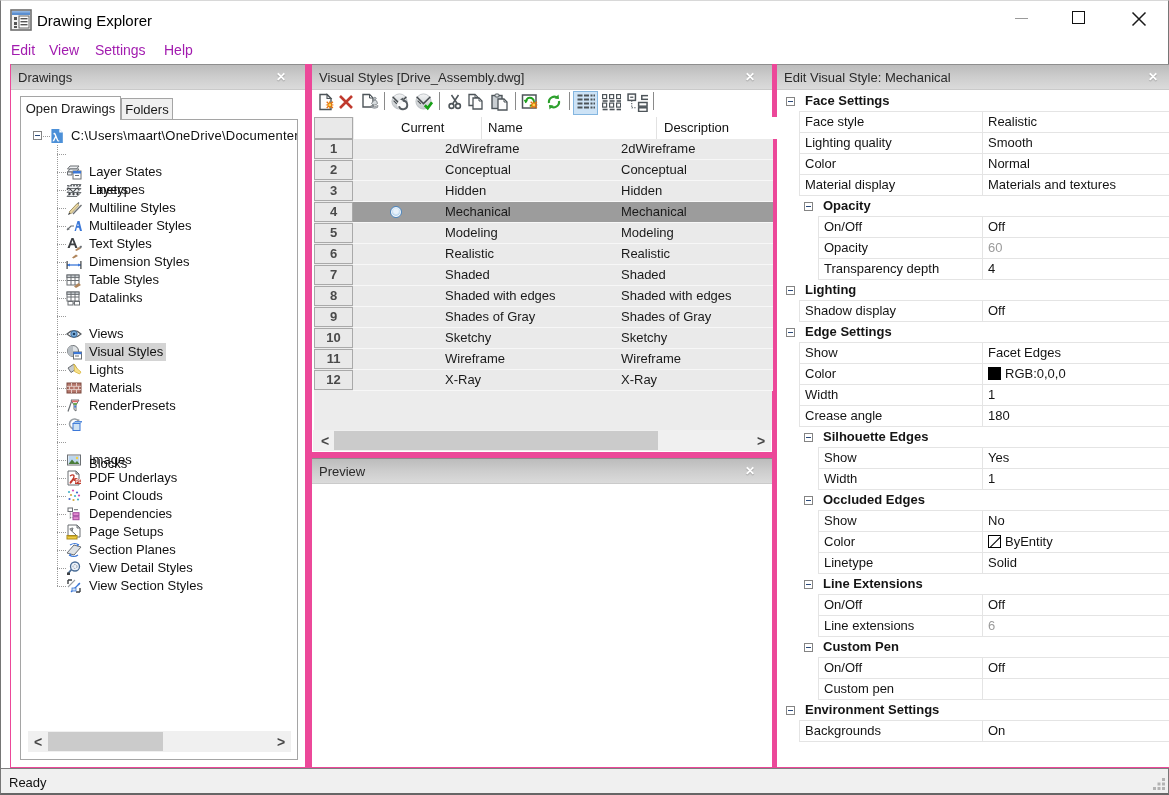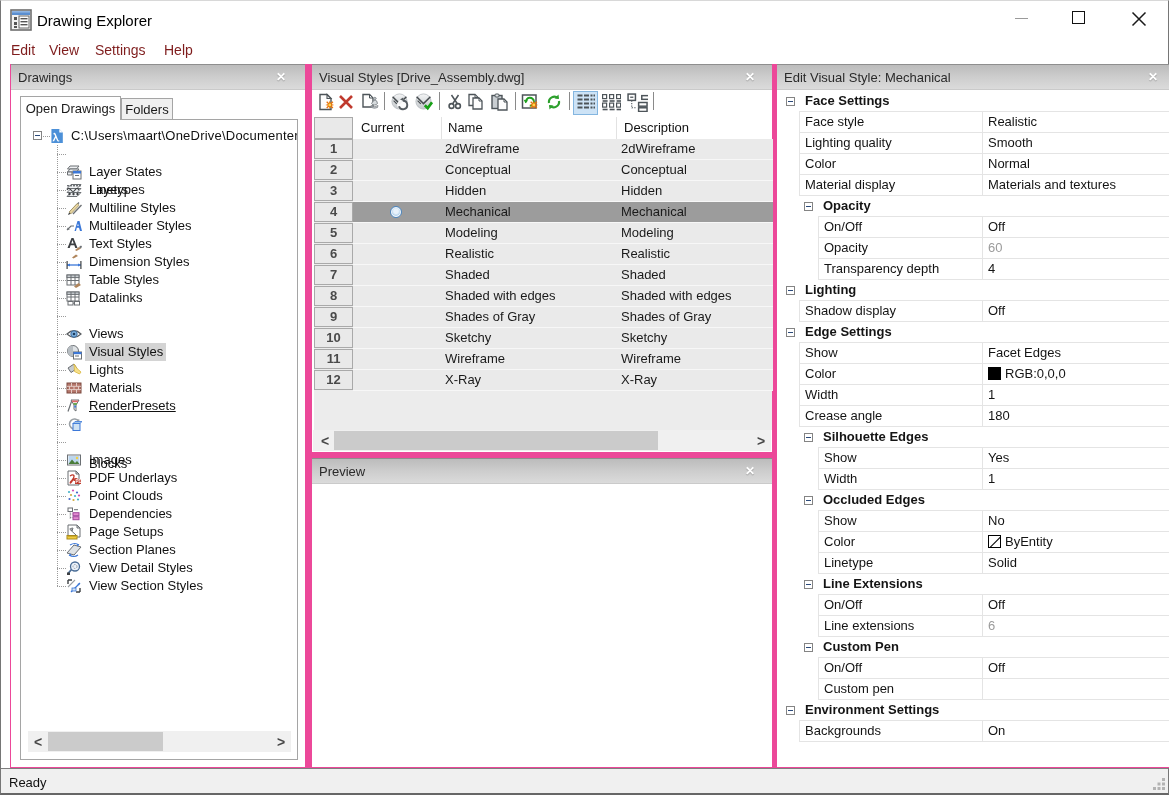--- a/index.html
+++ b/index.html
@@ -17,21 +17,21 @@
 }
 
 .titlebar { position:absolute; left:0; top:0; width:100%; height:36px; background:#fff; }
 .apptitle { position:absolute; left:36px; top:11px; font-size:15px; color:#000; }
 .appicon { position:absolute; left:9px; top:8px; }
 .btn-min  { position:absolute; left:1014px; top:17px; width:13px; height:1px; background:#9a9a9a; }
 .btn-max  { position:absolute; left:1071px; top:10px; width:13px; height:13px; border:1.4px solid #111; }
 .btn-close{ position:absolute; left:1123px; top:2px; width:30px; height:30px; }
 
 .menubar { position:absolute; left:0; top:37px; width:100%; height:26px; background:#fff; }
-.menubar span { position:absolute; top:4px; font-size:14px; color:#7f1d1d; }
+.menubar span { position:absolute; top:4px; font-size:14px; color:#a21caf; }
 
 .workspace { position:absolute; left:9px; top:63px; width:1167px; height:704px; background:#ec4899; }
 .panel { position:absolute; background:#fff; }
 .phead {
   position:relative; height:26px;
   background:linear-gradient(to bottom,#bcbcbc 0%,#cdcdcd 50%,#dbdbdb 100%);
   border-top:1px solid #8e8e8e; border-bottom:1px solid #cacaca;
   color:#2a2a2a; font-size:13px; line-height:25px; padding-left:7px;
 }
 .phead .x {
@@ -277,21 +277,21 @@
           </div>
 <div class="hline-dot" style="left:36px; top:286px; width:9px;"></div>
 <div class="trow" style="left:0; top:277px; width:278px; z-index:1;">
             <span class="ticon" style="left:45px;"><svg width="16" height="16" viewBox="0 0 16 16">
                 <path d="M2 13.5 L6 2" stroke="#6b6f73" stroke-width="1.2"></path>
                 <path d="M5 2 h8 l-3 5 v6 l-2 -1.5 v-4.5 z" fill="#fff" stroke="#6b6f73"></path>
                 <path d="M5.5 2.5 h7 l-1 1.8 h-5 z" fill="#e06666"></path>
                 <path d="M7 5 h4.4 l-1.2 2 h-2 z" fill="#6aa84f"></path>
                 <path d="M8.3 7.5 h1.8 v2 h-1.8 z" fill="#3c78d8"></path>
               </svg></span>
-            <span class="lbl" style="left:68px;text-decoration:underline;">RenderPresets</span>
+            <span class="lbl" style="left:68px;">RenderPresets</span>
           </div>
 <div class="hline-dot" style="left:36px; top:304px; width:9px;"></div>
 <div class="trow" style="left:0; top:295px; width:278px; z-index:1;">
             <span class="ticon" style="left:45px;"><svg width="16" height="16" viewBox="0 0 16 16">
                 <path d="M12.5 5 A5 5 0 1 0 12.5 11" fill="none" stroke="#9aa0a5" stroke-width="1.6"></path>
                 <path d="M12.5 5 l1.6 -0.9 l-2.6 -1.2 l0 3 z" fill="#9aa0a5"></path>
                 <rect x="7" y="7.5" width="7" height="7" fill="#cfe2f3" stroke="#3c78d8"></rect>
                 <path d="M7 7.5 l2 -2 h7 l-2 2 z" fill="#9fc5e8" stroke="#3c78d8" stroke-width="0.8"></path>
               </svg></span>
             <span class="lbl" style="left:68px;margin-top:40px;">Blocks</span>
@@ -525,21 +525,21 @@
               <rect x="1" y="1" width="7" height="6" fill="none" stroke="#4d5459" stroke-width="1.4"></rect>
               <path d="M3 4 h3" stroke="#4d5459" stroke-width="1.2"></path>
               <rect x="14" y="2.5" width="8" height="3.5" fill="none" stroke="#4d5459" stroke-width="1.4"></rect>
               <path d="M4.5 7 V14.5 M4.5 14 h4.5" stroke="#4d5459" stroke-dasharray="1.2 1.2" fill="none"></path>
               <rect x="11" y="9" width="8" height="3.5" fill="none" stroke="#4d5459" stroke-width="1.4"></rect>
               <rect x="11" y="14" width="8" height="3.5" fill="none" stroke="#4d5459" stroke-width="1.4"></rect>
             </svg></span>
 <div class="tsep" style="left:341px;"></div>
 </div>
       <div class="tblzone" id="tblzone">
-<div class="thead" style="height:22px;">
+<div class="thead" style="height:22px;margin-left:40px;">
             <span class="htxt" style="left:47px;">Current</span>
             <span class="htxt" style="left:134px;">Name</span>
             <span class="htxt" style="left:310px;">Description</span>
             <div class="colline" style="left:127px;"></div>
             <div class="colline" style="left:302px;"></div>
           </div>
 <div class="rownum" style="top:0; height:22px; line-height:21px;"></div>
 <div style="position:absolute; left:127px; top:22px; width:1px; height:252px; background:rgba(255,255,255,0.45);"></div>
 <div style="position:absolute; left:302px; top:22px; width:1px; height:252px; background:rgba(255,255,255,0.45);"></div>
 <div class="rownum" style="top:22px; height:20px; line-height:18px;">1</div>

